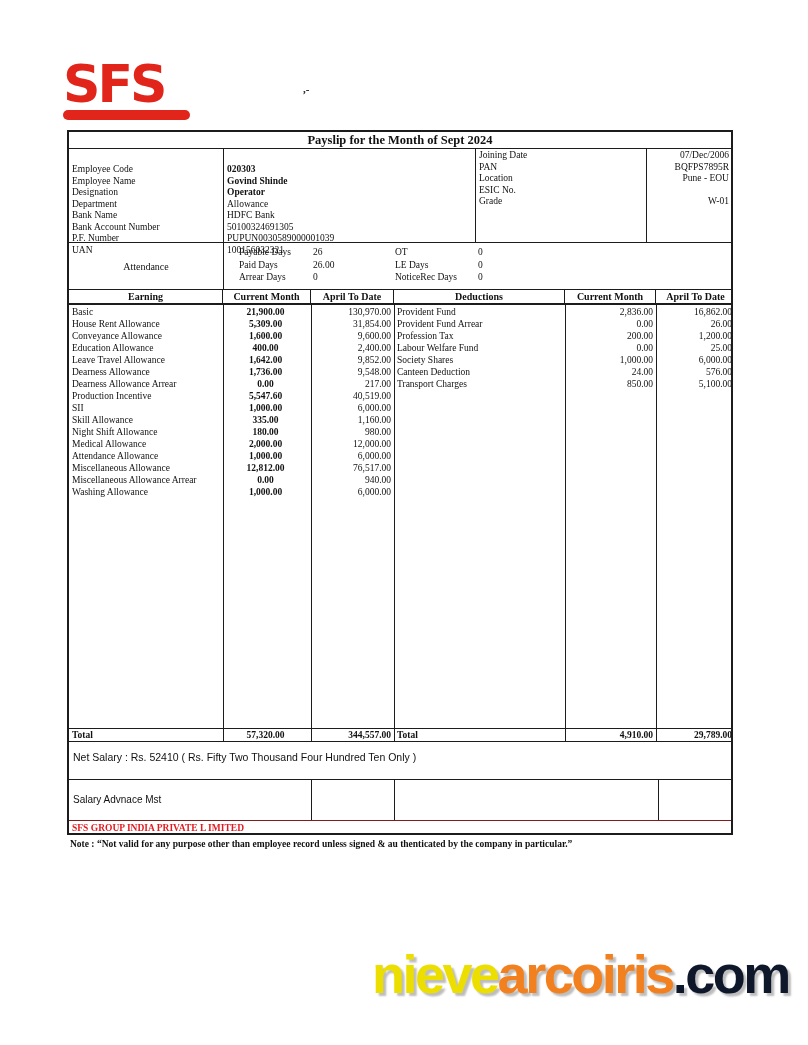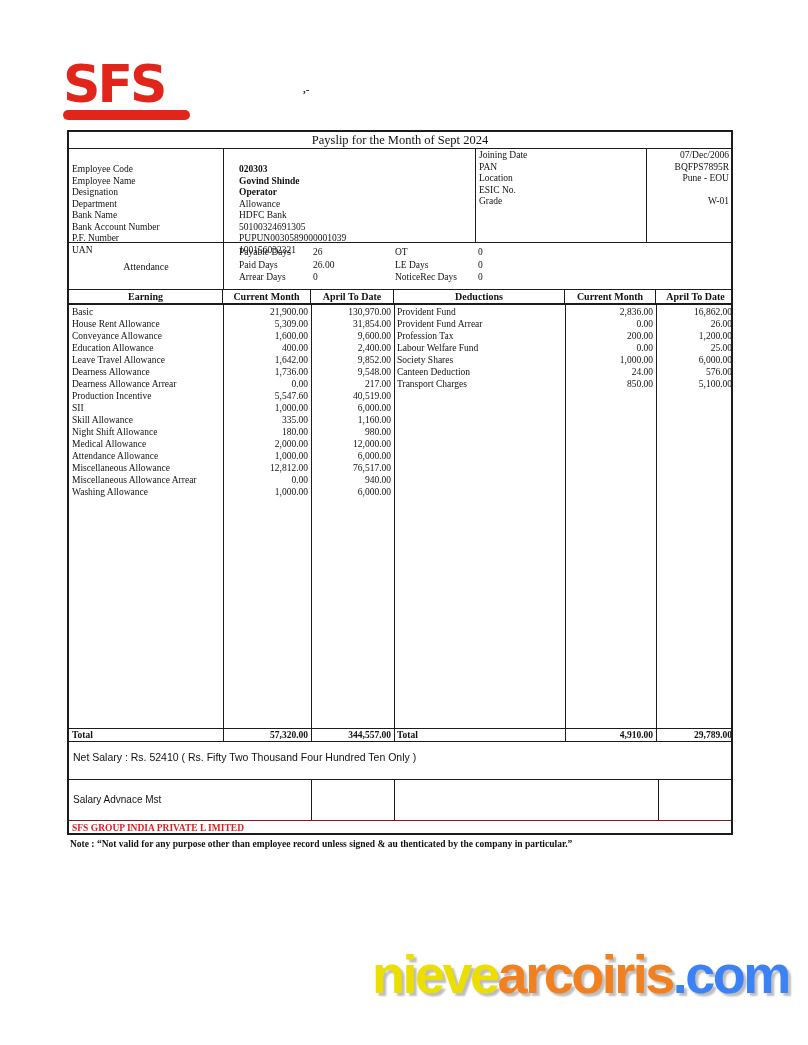--- a/index.html
+++ b/index.html
@@ -10,28 +10,28 @@
   .logo{position:absolute;left:63px;top:60px;}
   .logo-text{color:#e1251b;font-family:"DejaVu Sans", sans-serif;font-weight:900;
              font-size:52px;line-height:48px;letter-spacing:-3px;}
   .logo-bar{height:10px;background:#e1251b;border-radius:6px;width:127px;margin-top:2px;}
   .stray{position:absolute;left:303px;top:83px;font-size:11px;color:#222;font-weight:bold;}
   
   .sheet{position:absolute;left:67px;top:130px;width:666px;height:705px;
          border:2px solid #1c1c1c;box-sizing:border-box;}
   .vline{position:absolute;top:0;bottom:0;width:1px;background:#1c1c1c;}
   .title-row{position:absolute;top:0;left:0;right:0;height:16px;border-bottom:1px solid #1c1c1c;
-             text-align:center;font-weight:normal;font-size:12.5px;line-height:16px;}
+             text-align:center;font-weight:bold;font-size:12.5px;line-height:16px;}
   
   .emp-block{position:absolute;top:17px;left:0;right:0;height:93px;border-bottom:1px solid #1c1c1c;}
   .emp-left{position:absolute;left:0;top:15px;width:406px;}
   .emp-right{position:absolute;left:406px;top:1px;width:258px;}
   .emp-row{display:flex;height:11.5px;line-height:11.5px;font-size:9.5px;}
   .emp-label{width:154px;padding-left:3px;box-sizing:border-box;flex:none;}
-  .emp-value{padding-left:16px;}
+  .emp-value{padding-left:4px;}
   .emp-label-r{width:171px;padding-left:4px;box-sizing:border-box;flex:none;}
   .emp-value-r{flex:1;text-align:right;padding-right:4px;}
   
   .att-block{position:absolute;top:111px;left:0;right:0;height:46px;}
   .att-heading{position:absolute;left:0;top:0;width:154px;height:46px;display:flex;
                align-items:center;justify-content:center;font-size:10px;}
   .att-grid{position:absolute;left:154px;right:0;top:3px;}
   .att-row{display:flex;height:12.5px;line-height:12.5px;font-size:9.5px;}
   .att-c1{width:90px;padding-left:16px;box-sizing:border-box;flex:none;}
   .att-c2{width:82px;flex:none;}
@@ -45,21 +45,21 @@
   .th:last-child{border-right:none;}
   .th-w1{width:154px;} .th-w2{width:88px;} .th-w3{width:83px;}
   .th-w4{width:171px;} .th-w5{width:91px;} .th-w6{width:79px;}
   
   .tgrid{position:absolute;top:173px;left:0;right:0;height:437px;}
   .tbody{position:absolute;top:173px;left:0;right:0;height:423px;}
   .earn-rows{position:absolute;left:0;top:1px;width:325px;}
   .ded-rows{position:absolute;left:325px;top:1px;width:341px;}
   .trow{display:flex;height:12px;line-height:12px;font-size:9.5px;}
   .c-name{width:154px;padding-left:3px;box-sizing:border-box;flex:none;}
-  .c-cur{width:88px;text-align:right;padding-right:3px;box-sizing:border-box;flex:none;}
+  .c-cur{width:88px;text-align:center;padding-right:3px;box-sizing:border-box;flex:none;font-weight:bold;}
   .c-ytd{width:83px;text-align:right;padding-right:3px;box-sizing:border-box;flex:none;}
   .d-name{width:171px;padding-left:3px;box-sizing:border-box;flex:none;}
   .d-cur{width:91px;text-align:right;padding-right:3px;box-sizing:border-box;flex:none;}
   .d-ytd{width:79px;text-align:right;padding-right:3px;box-sizing:border-box;flex:none;}
   
   .total-row{position:absolute;top:596px;left:0;right:0;height:14px;border-top:1px solid #1c1c1c;
              border-bottom:1px solid #1c1c1c;display:flex;font-weight:bold;font-size:9.5px;
              line-height:12px;box-sizing:border-box;}
   
   .net-row{position:absolute;top:610px;left:0;right:0;height:38px;border-bottom:1px solid #1c1c1c;
@@ -342,16 +342,16 @@
 
     <div class="red-band">
       <span>SFS GROUP INDIA PRIVATE L IMITED</span>
     </div>
 
   </div>
 
   <div class="note">Note : “Not valid for any purpose other than employee record unless signed &amp; au thenticated by the company in particular.”</div>
 
   <div class="watermark">
-    <span style="color: rgb(236, 223, 0);">nieve</span><span style="color: rgb(242, 128, 30);">arcoiris</span><span style="color: #3b82f6;">.com</span>
+    <span style="color: rgb(236, 223, 0);">nieve</span><span style="color: rgb(242, 128, 30);">arcoiris</span><span style="color: #0f172a;">.com</span>
   </div>
 
 </div>
 
 </body></html>

